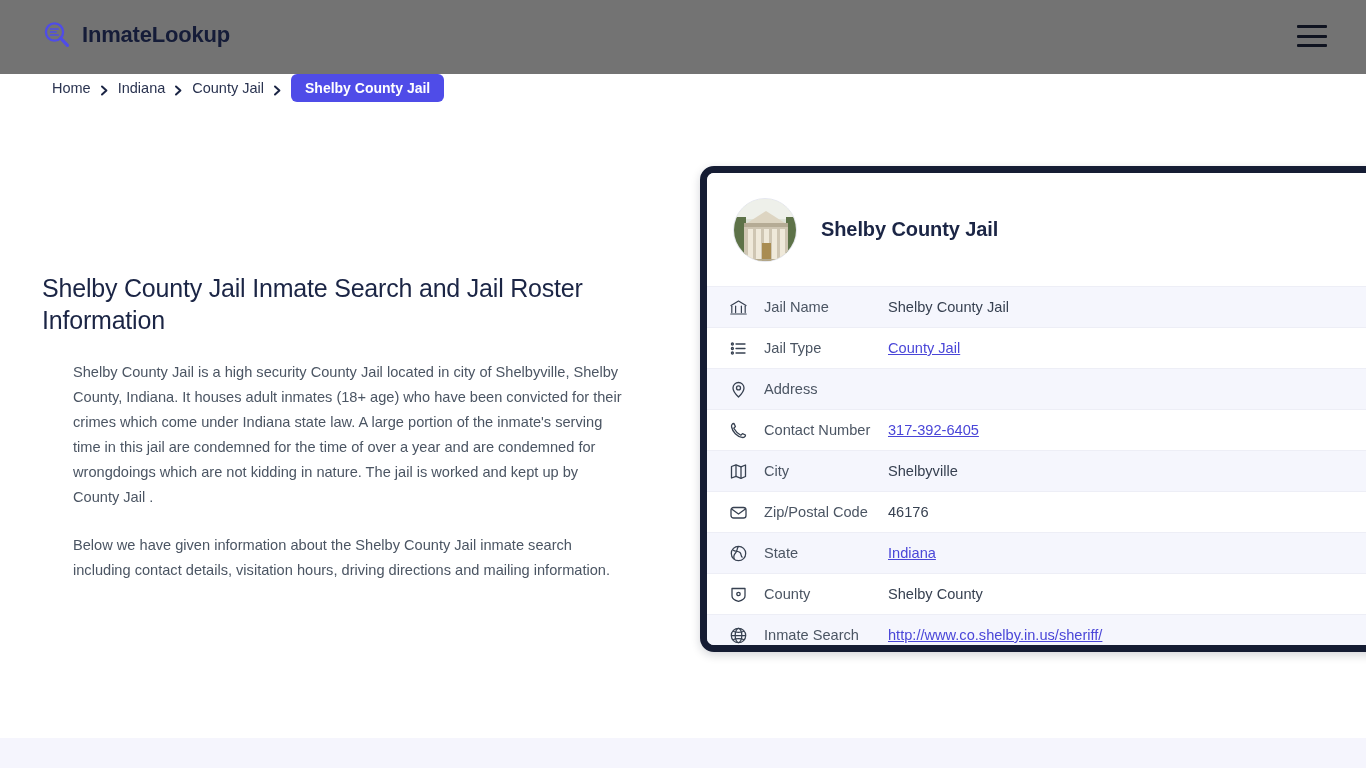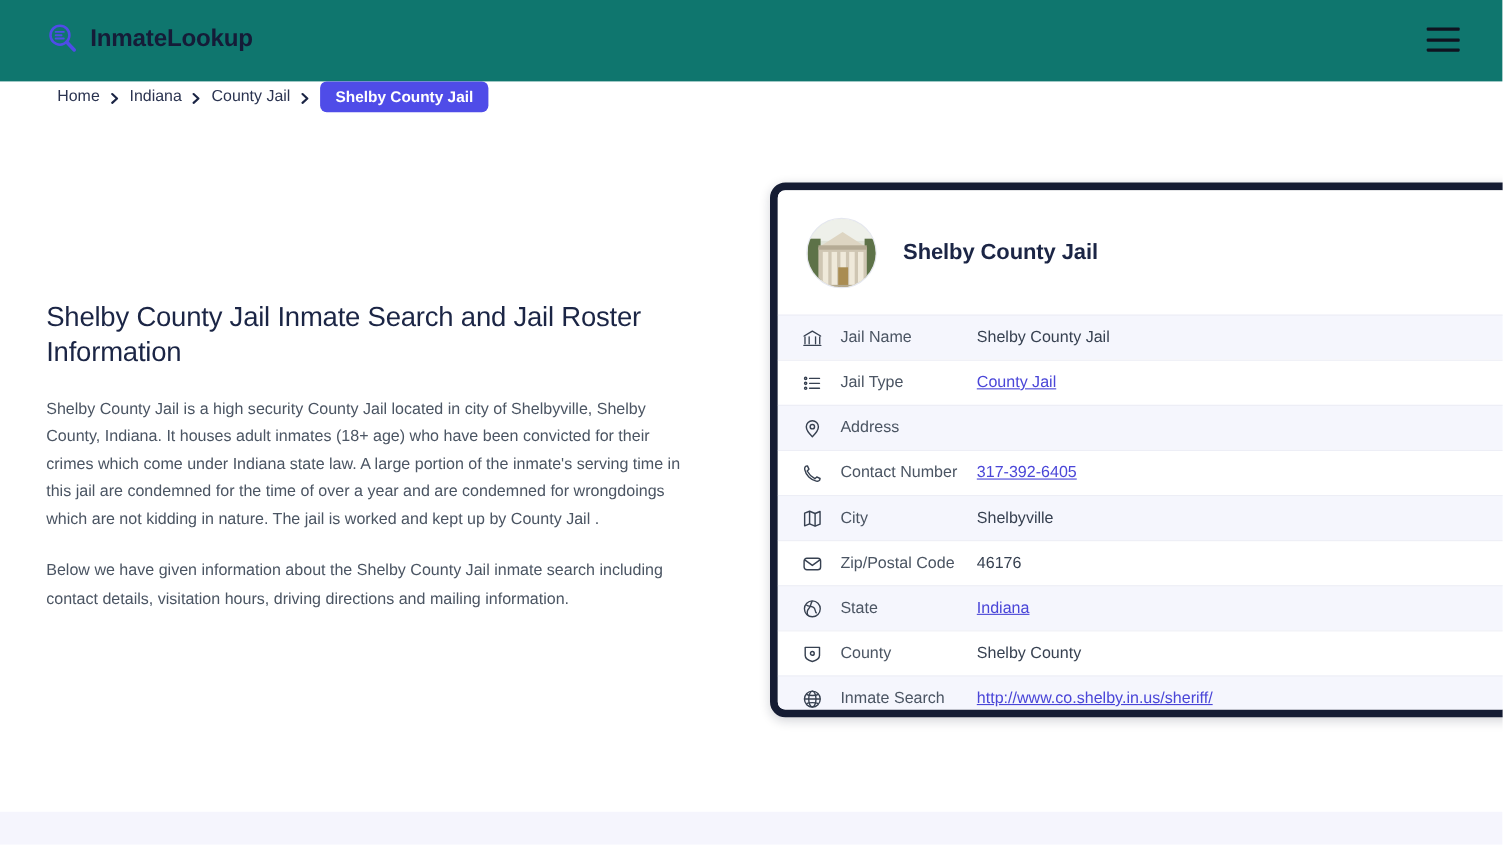--- a/index.html
+++ b/index.html
@@ -8,21 +8,21 @@
     overflow: hidden;
     background: #ffffff;
     font-family: "Liberation Sans", sans-serif;
   }
   body { position: relative; }
 
   
   .header {
     position: absolute; top: 0; left: 0;
     width: 1366px; height: 74px;
-    background: #0f766e;
+    background: #737373;
     display: flex; align-items: center;
   }
   .brand {
     position: absolute; left: 42px; top: 20px;
     display: flex; align-items: center; gap: 10px;
     text-decoration: none;
   }
   .brand-icon { width: 30px; height: 30px; display: block; }
   .brand-name {
     font-size: 22px; font-weight: bold; color: #151c38;
@@ -79,21 +79,21 @@
   }
 
   
   .left-col { position: absolute; left: 42px; top: 272px; width: 582px; }
   .page-title {
     font-size: 25px; font-weight: normal; color: #1b2545;
     line-height: 1.28; letter-spacing: -0.2px;
   }
   .body-p {
     margin-top: 24px;
-    font-size: 14.6px; line-height: 1.72; color: #4b5563;
+    font-size: 14.6px; line-height: 1.72; color: #4b5563; margin-left: 31px;
   }
   .body-p.second { margin-top: 22px; }
 
   
   .card {
     position: absolute; left: 700px; top: 166px;
     width: 700px; height: 486px;
     background: #ffffff;
     border: 7px solid #151c33;
     border-radius: 14px;

